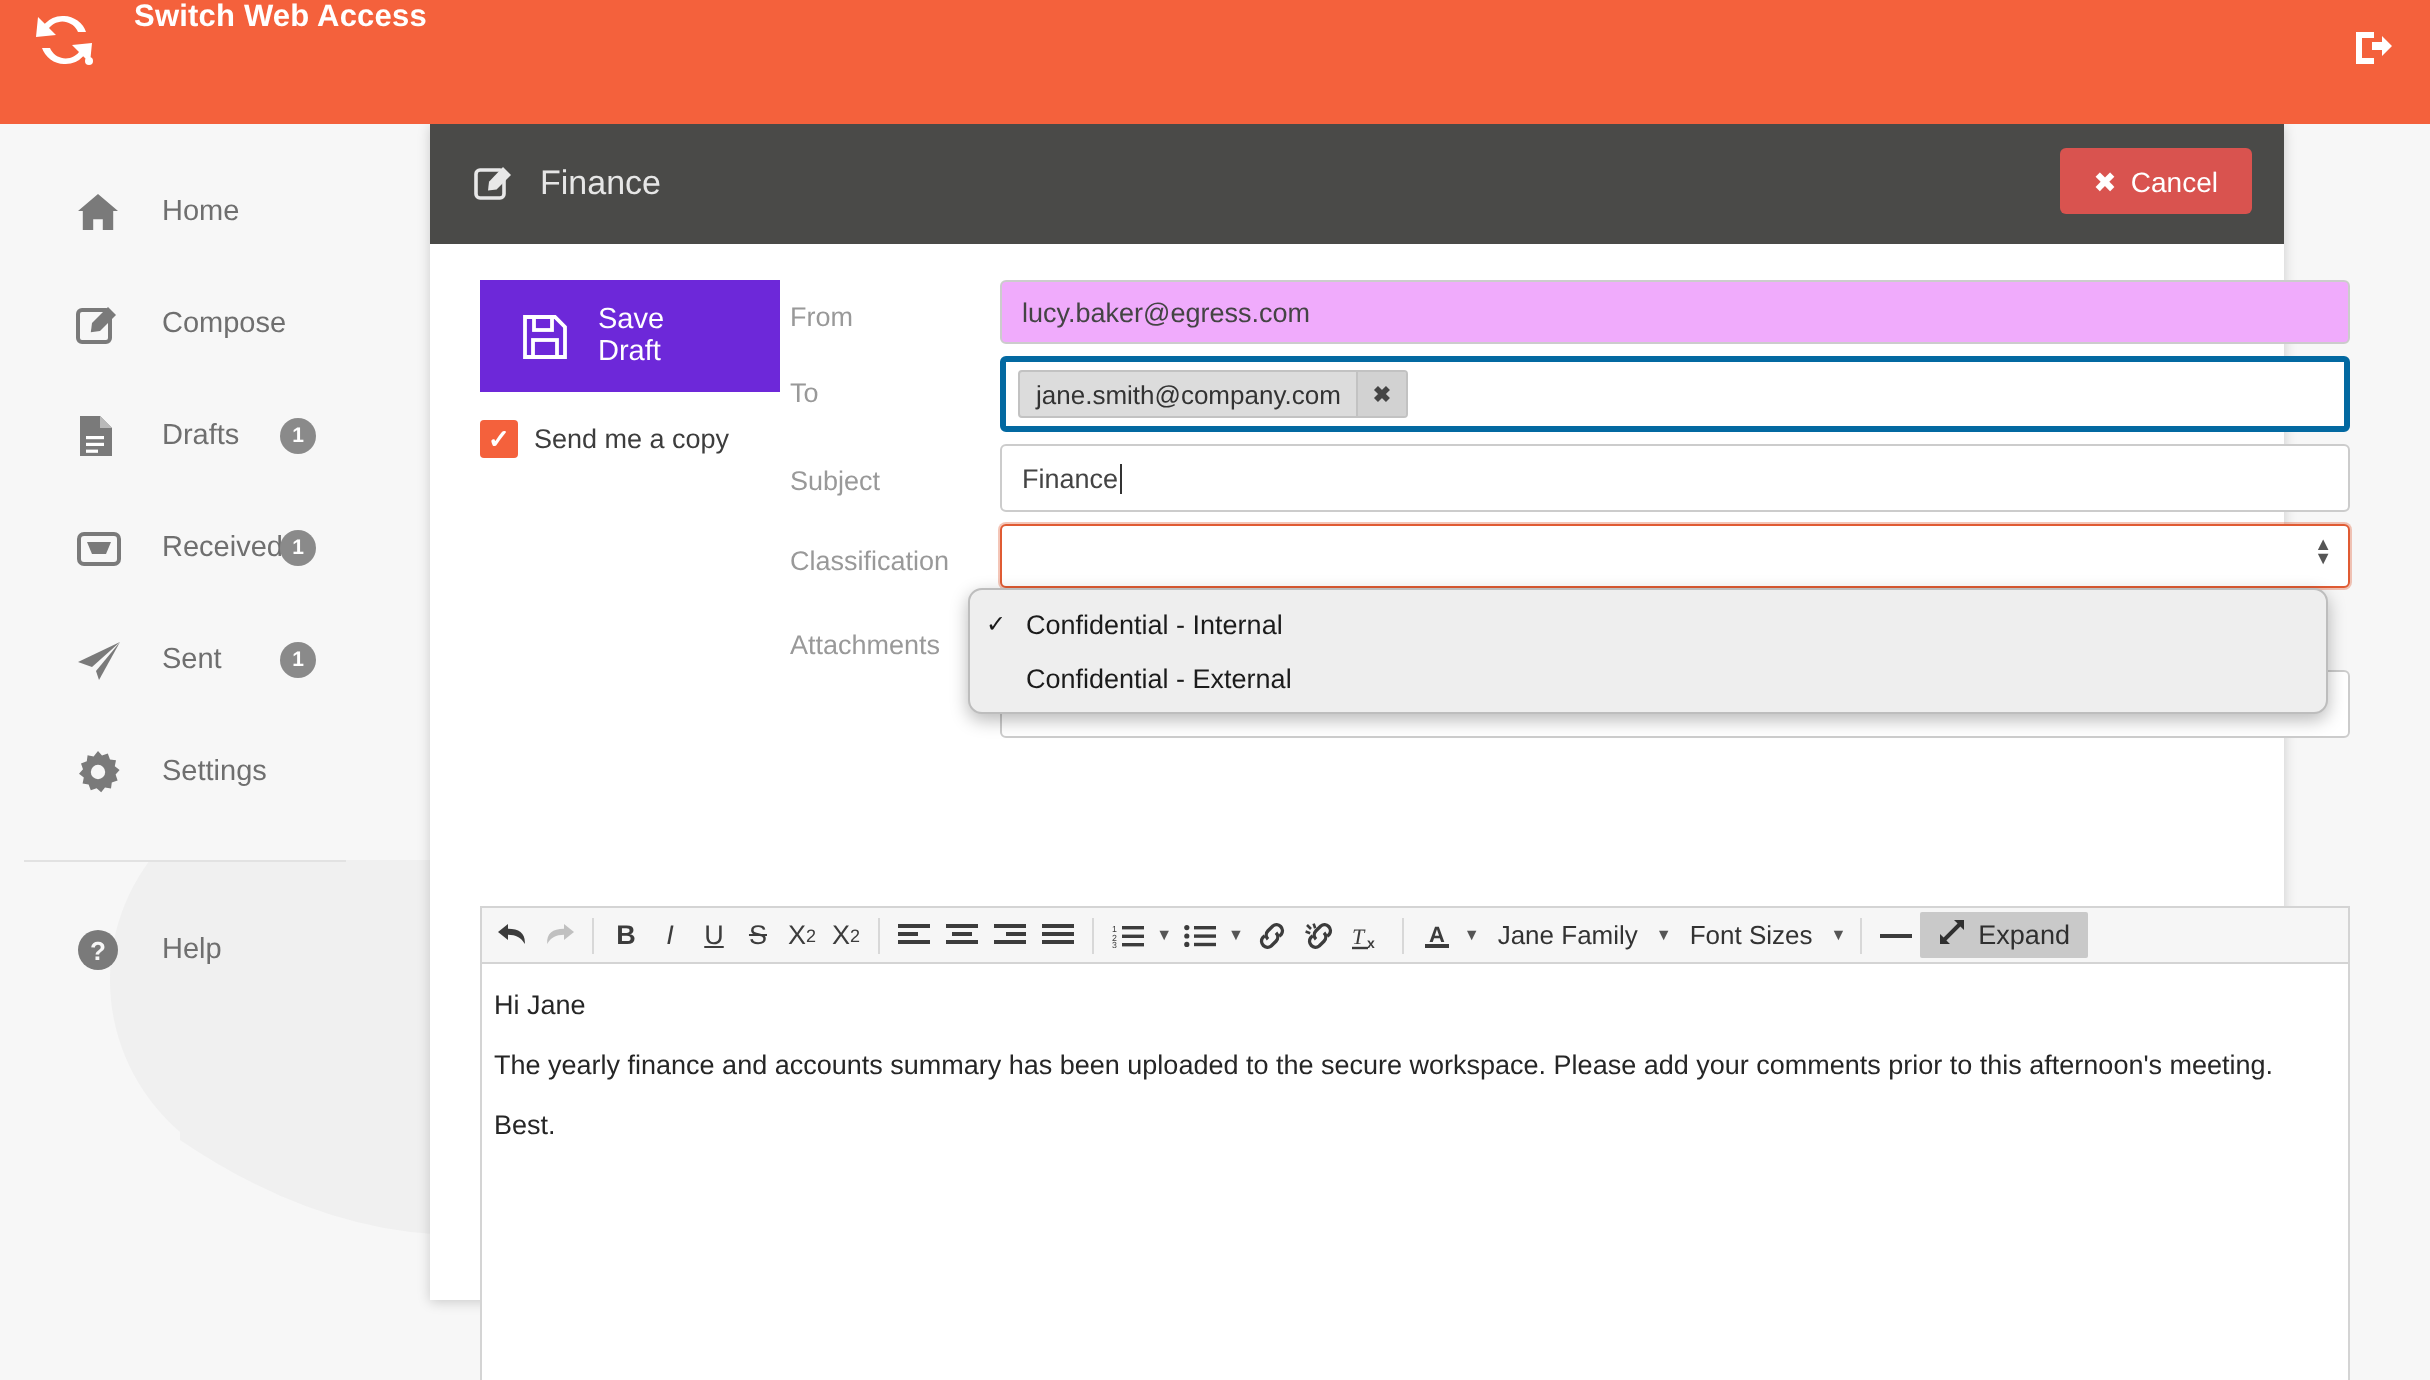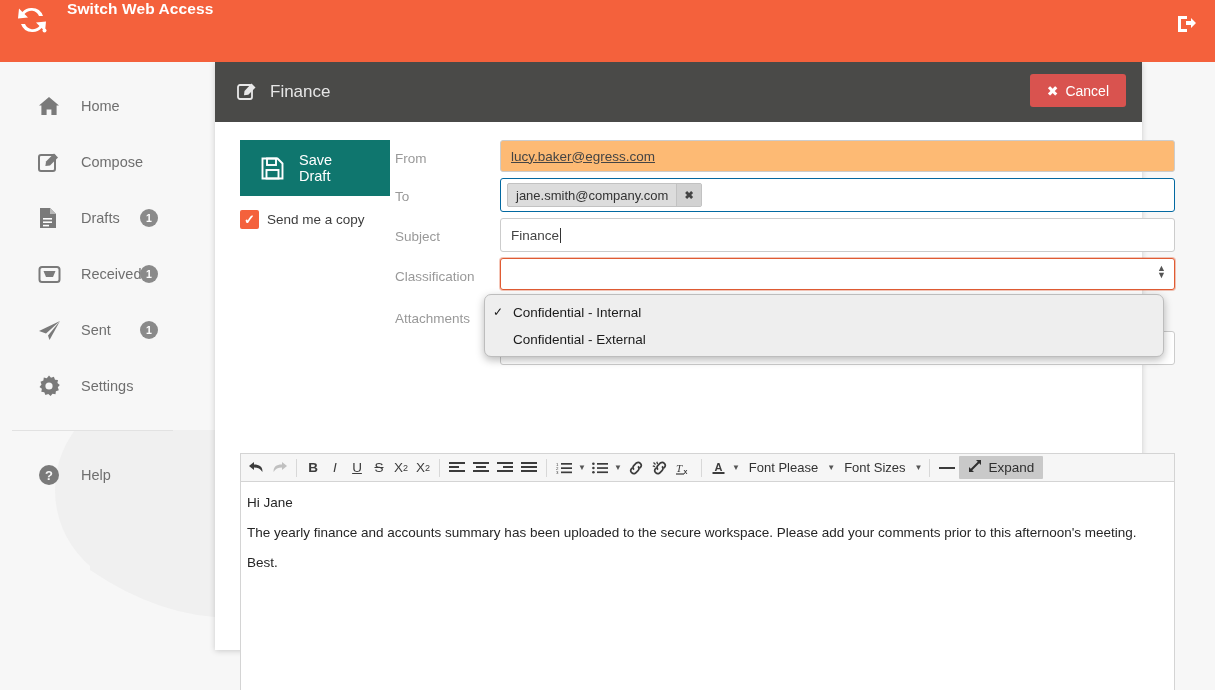--- a/index.html
+++ b/index.html
@@ -90,21 +90,21 @@
   }
   .big-btn {
     width:150px; height:56px; border:none; color:#fff; cursor:pointer;
     display:flex; align-items:center; padding-left:14px;
     font-size:14.5px; line-height:16px; text-align:left;
     font-family:"Liberation Sans", sans-serif;
   }
   .big-btn .bb-icon { width:36px; display:flex; align-items:center; justify-content:center; }
   .big-btn .bb-label { margin-left:9px; }
   .btn-send { background:#f4613c; margin-bottom:6px; }
-  .btn-draft { background:#0f766e; }
+  .btn-draft { background:#6d28d9; }
   .copy-row { display:flex; align-items:center; margin-top:14px; cursor:pointer; }
   .copy-box {
     width:19px; height:19px; background:#f4613c; border-radius:2px;
     display:flex; align-items:center; justify-content:center;
     color:#fff; font-size:13px; font-weight:bold;
   }
   .copy-label { font-size:13.5px; color:#3d3d3d; margin-left:8px; }
 
   
   .form-col { position:absolute; left:180px; top:18px; width:790px; }
@@ -112,24 +112,24 @@
   .flabel {
     width:105px; font-size:13.5px; color:#999; padding-top:11px; flex:none;
   }
   .fctl { flex:1; }
   .finput {
     width:675px; height:32px; border:1px solid #ccc; border-radius:3px;
     font-size:13.5px; color:#444; padding:0 10px;
     display:flex; align-items:center; background:#fff;
     font-family:"Liberation Sans", sans-serif;
   }
-  .finput.readonly { background:#fdba74;text-decoration:underline; }
+  .finput.readonly { background:#f0abfc; }
   .finput.tall { height:34px; }
   .token-field {
-    width:675px; min-height:34px; border:1px solid #0369a1; border-radius:3px;
+    width:675px; min-height:34px; border:3px solid #0369a1; border-radius:3px;
     background:#fff; padding:4px 6px; display:flex; align-items:center;
   }
   .token {
     display:inline-flex; align-items:center; background:#dcdcdc;
     border:1px solid #c2c2c2; border-radius:2px; height:24px; overflow:hidden;
   }
   .token-text { font-size:13px; color:#333; padding:0 8px; }
   .token-x {
     border-left:1px solid #c2c2c2; padding:0 7px; height:100%;
     display:flex; align-items:center; font-size:11px; color:#444;
@@ -522,21 +522,21 @@
           </svg>
         </span>
         <span class="tb-sep"></span>
         <span class="tb">
           <svg width="15" height="15" viewBox="0 0 15 15" fill="#3c3c3c">
             <text x="7.5" y="11" font-size="11" font-weight="bold" text-anchor="middle" font-family="Liberation Sans, sans-serif">A</text>
             <rect x="1.5" y="12" width="12" height="2"></rect>
           </svg>
         </span>
         <span class="tb-caret">▼</span>
-        <span class="tb-text">Font Please</span>
+        <span class="tb-text">Jane Family</span>
         <span class="tb-caret">▼</span>
         <span class="tb-text">Font Sizes</span>
         <span class="tb-caret">▼</span>
         <span class="tb-sep"></span>
         <span class="tb">
           <svg width="16" height="12" viewBox="0 0 16 12" fill="#3c3c3c">
               <rect y="5" width="16" height="2"></rect>
             </svg>
         </span>
         <span class="tb-expand">

